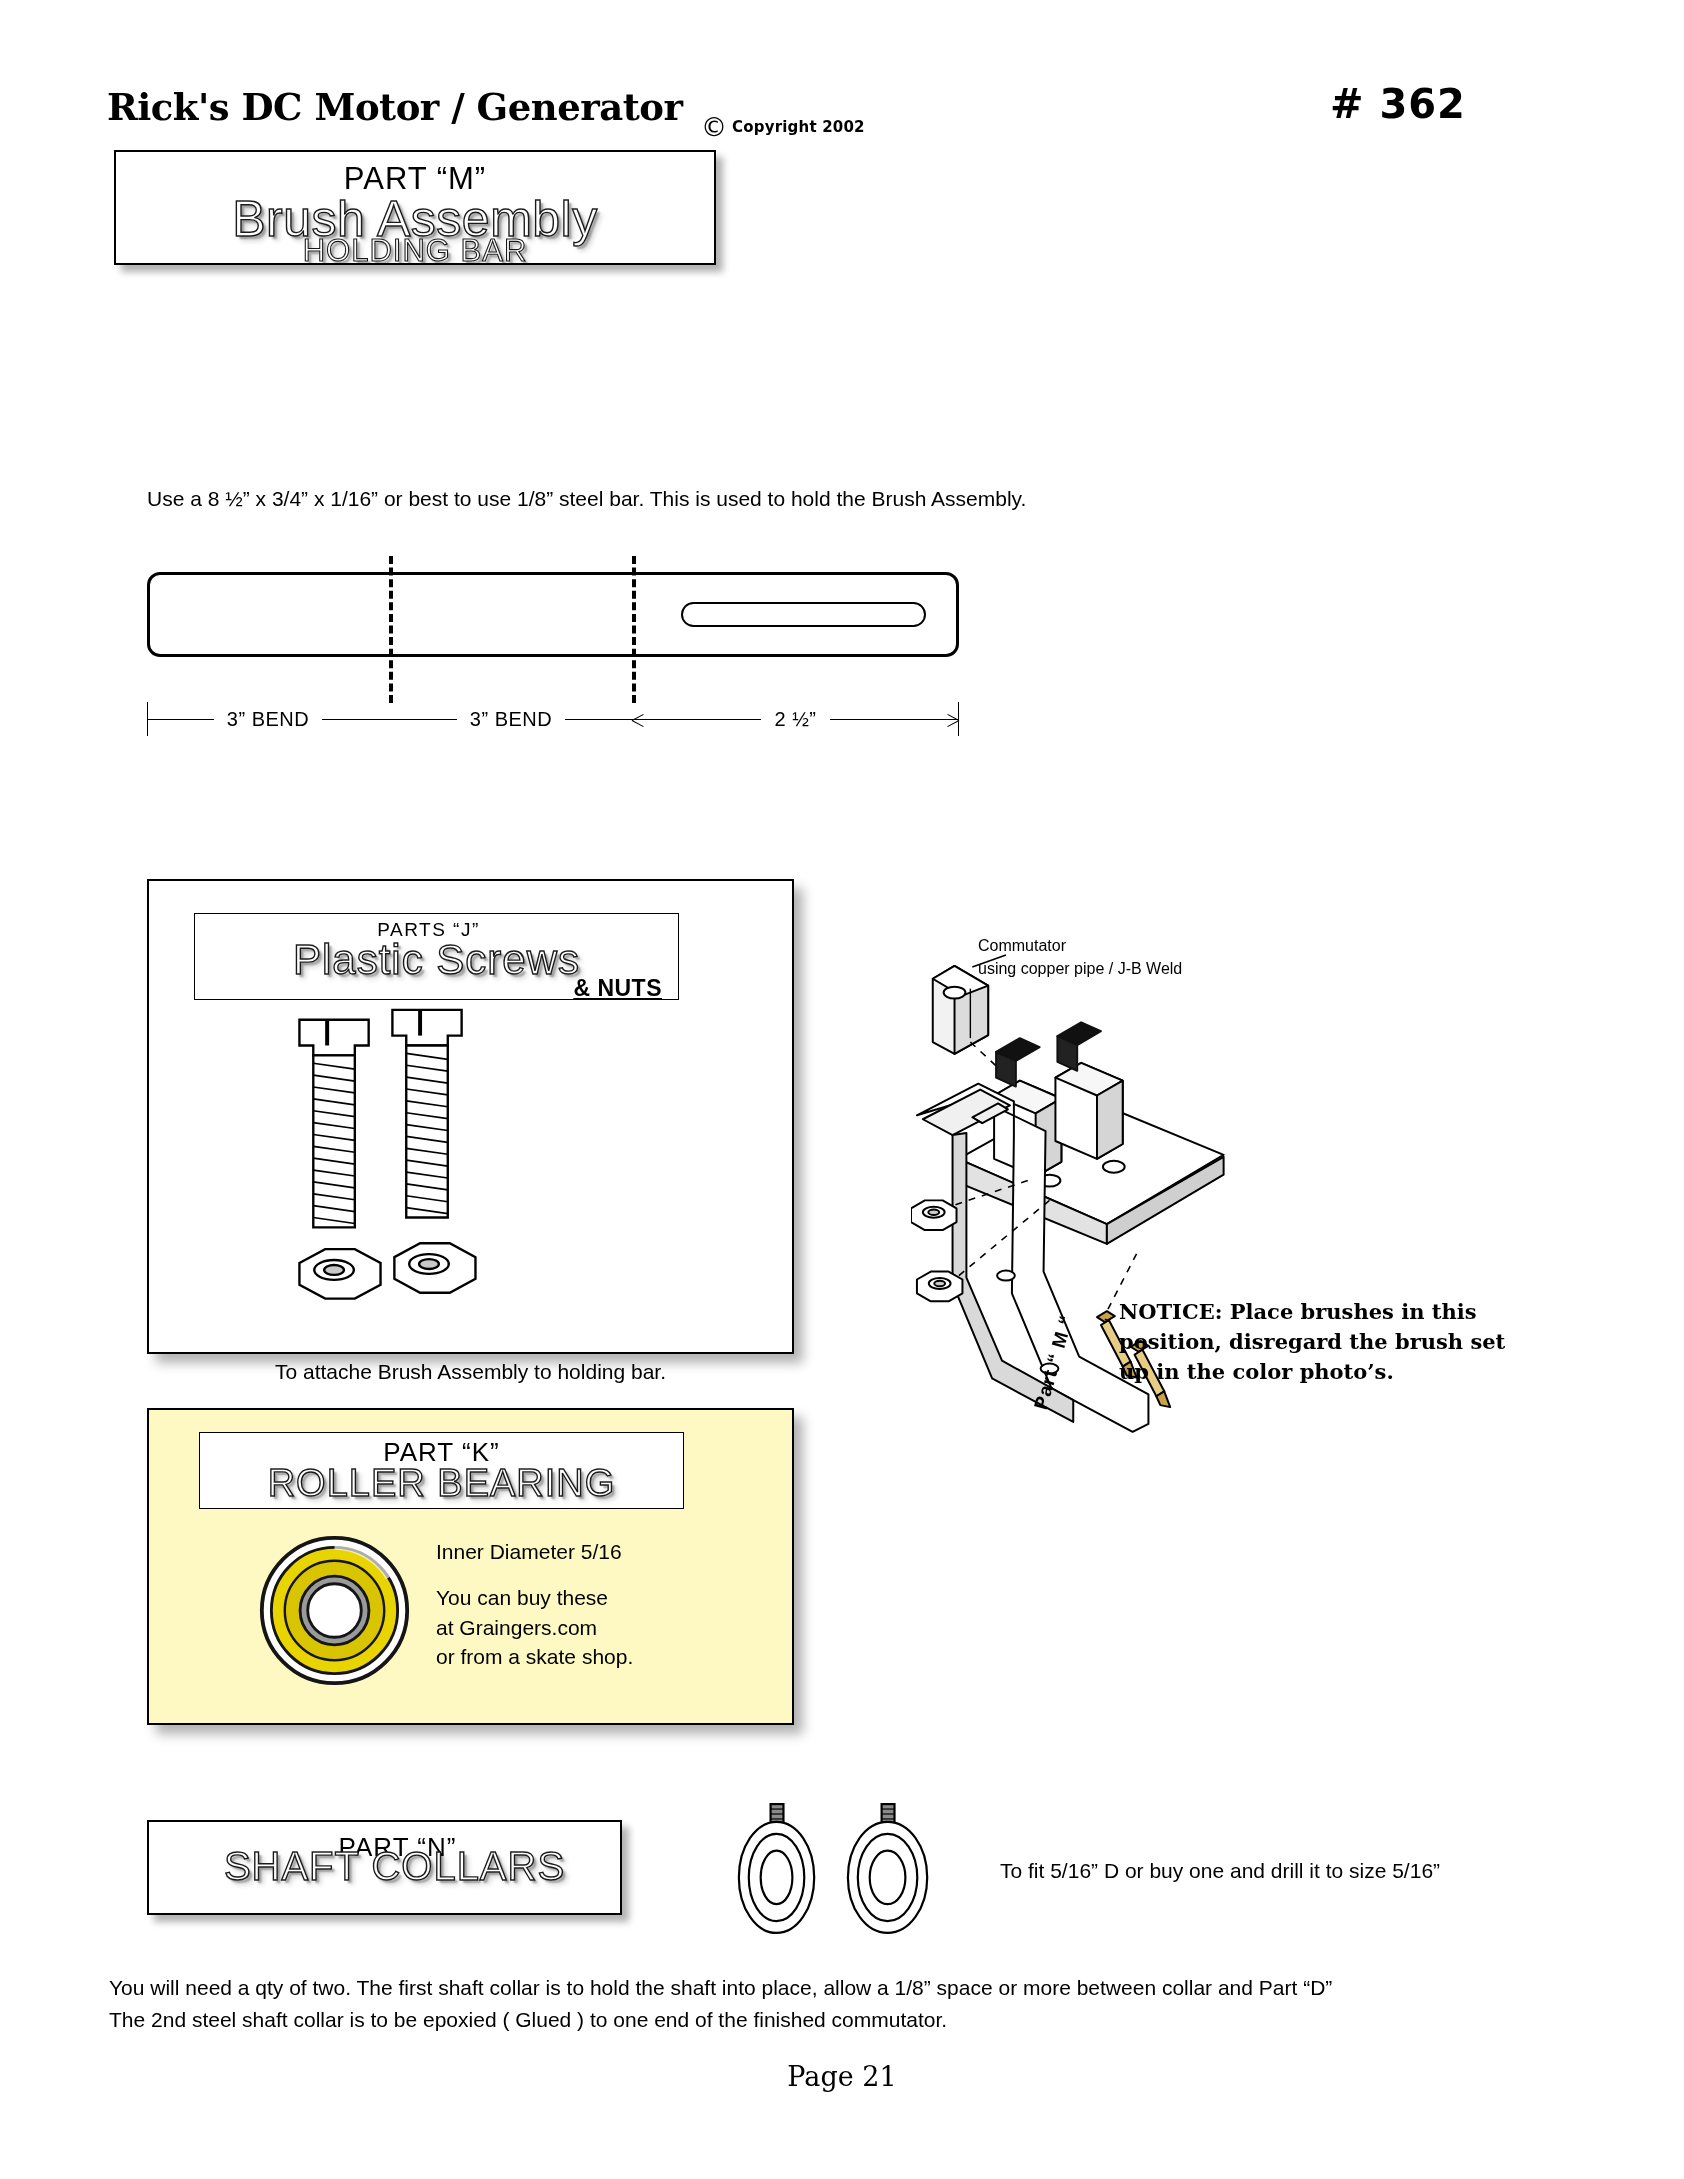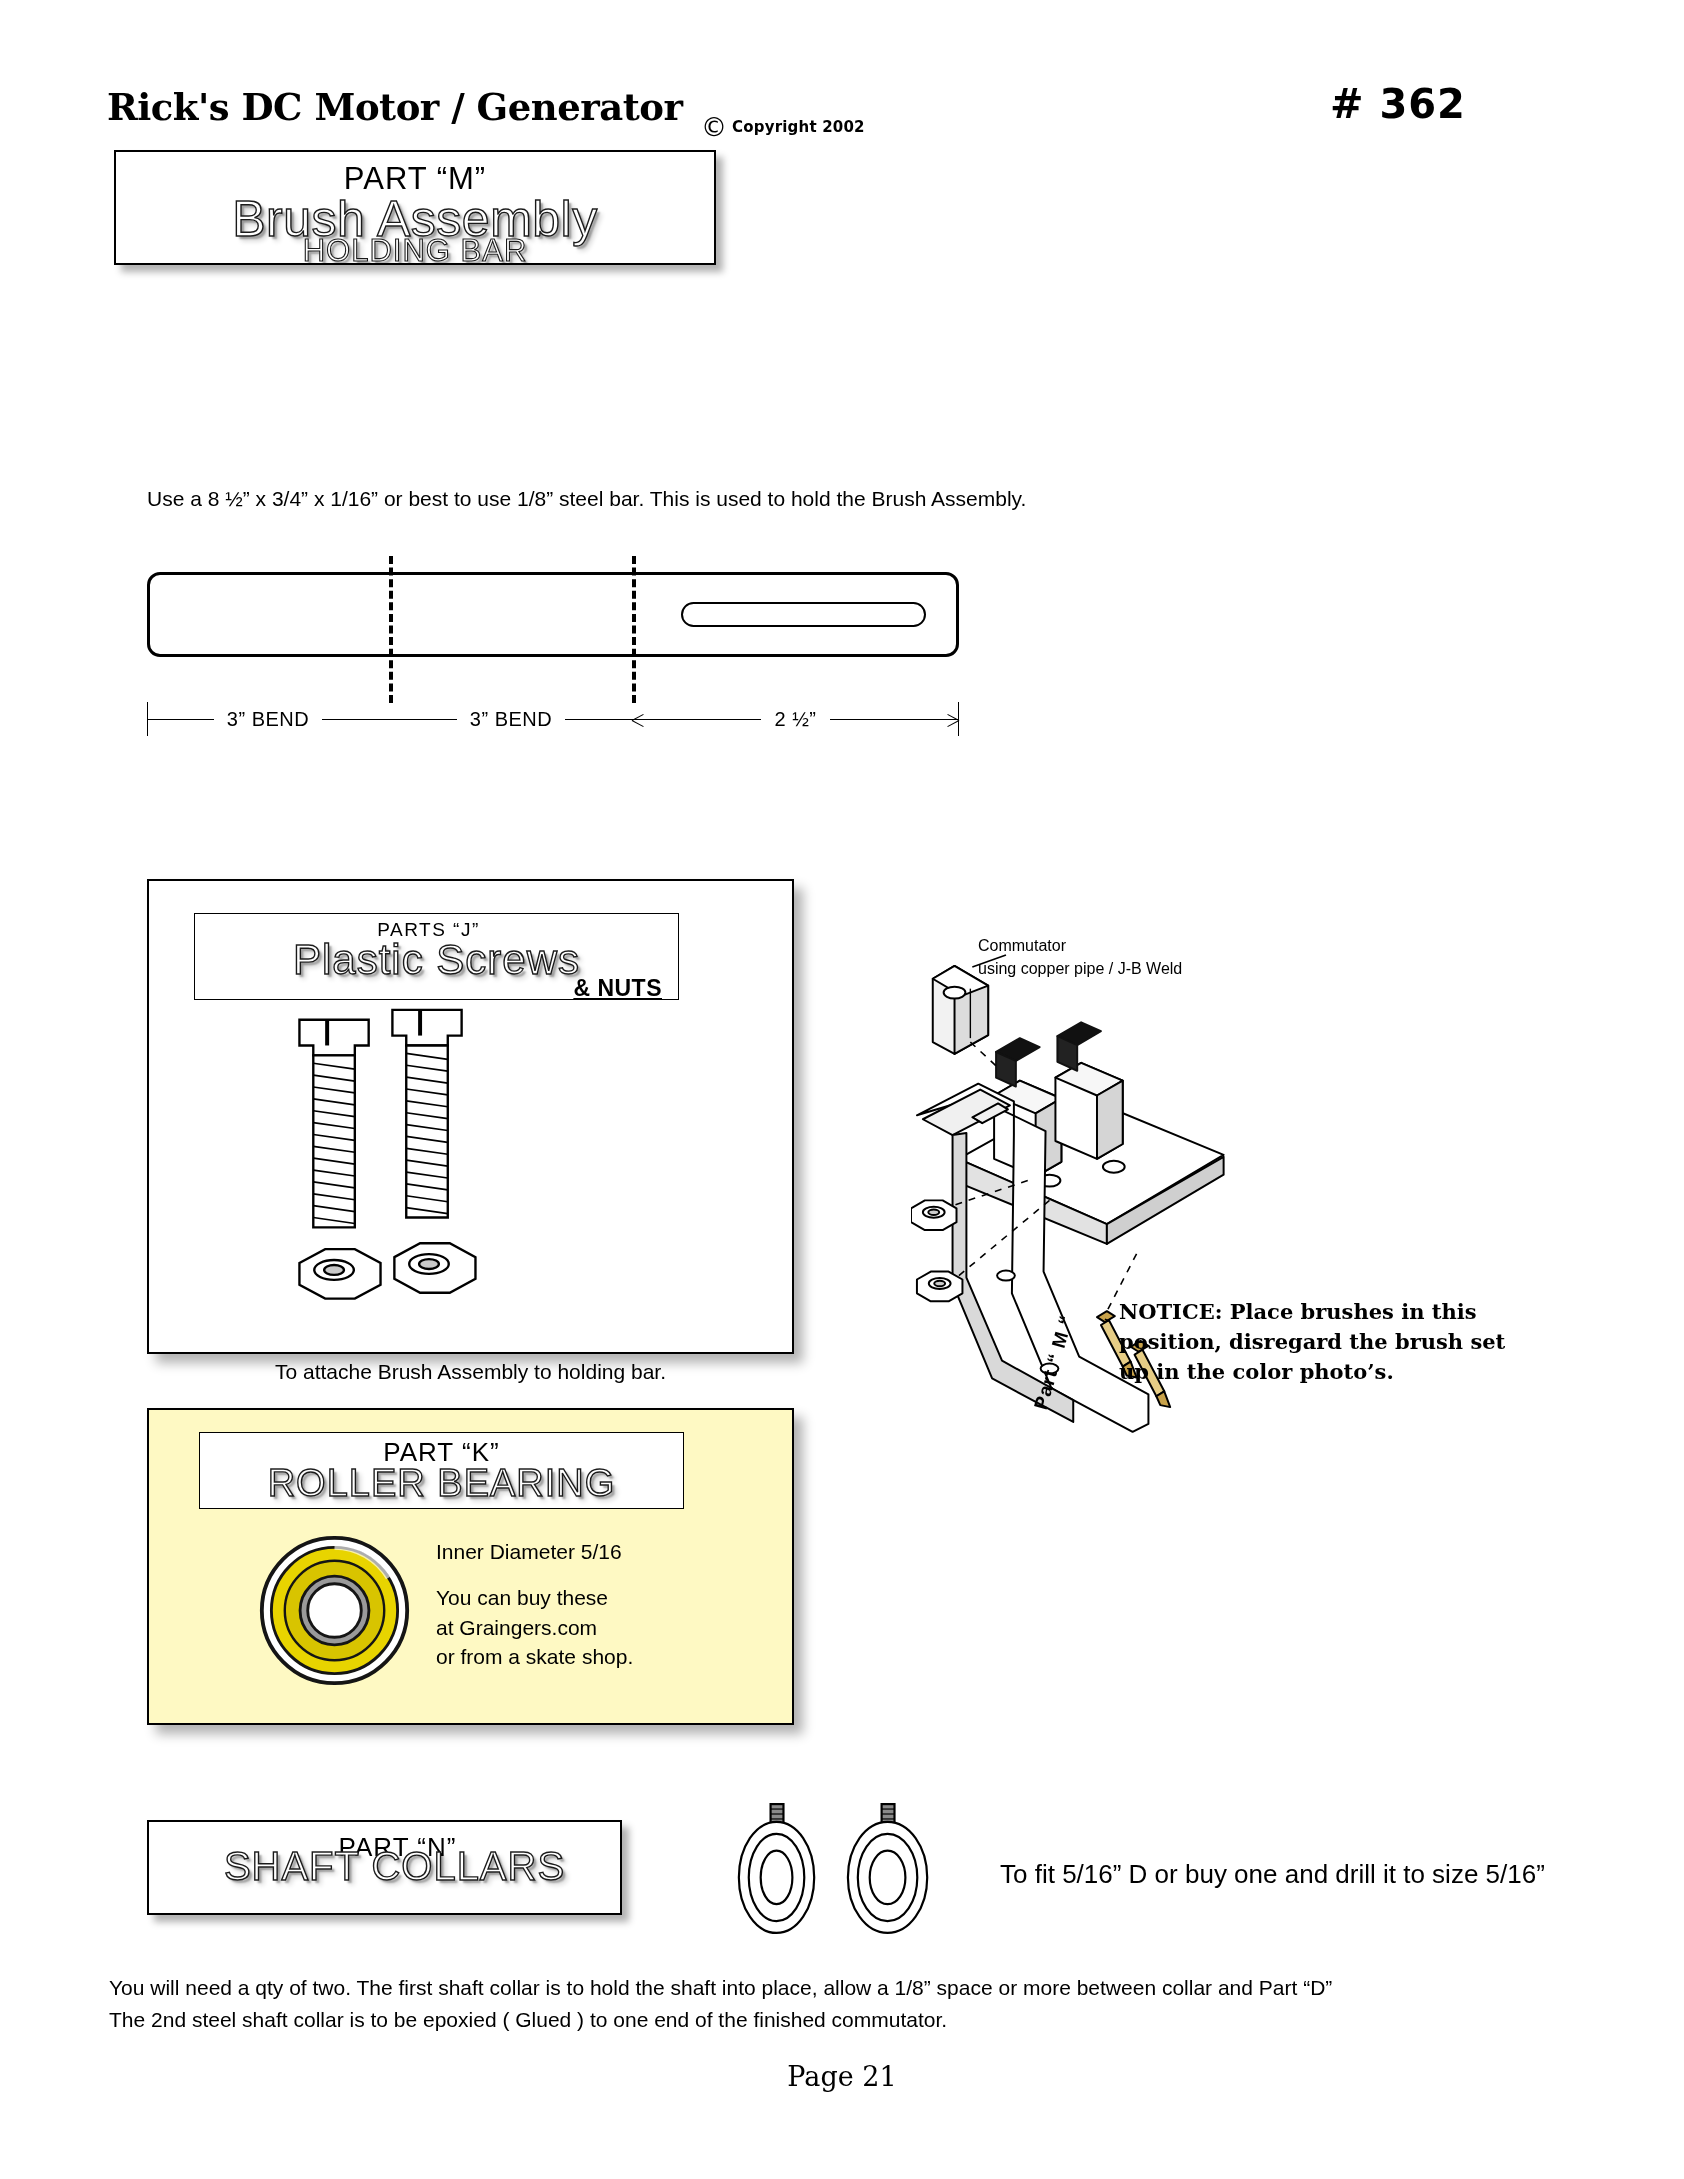--- a/index.html
+++ b/index.html
@@ -412,21 +412,21 @@
     position: absolute;
     left: 723px;
     top: 1802px;
     width: 228px;
     height: 139px;
   }
   #collars-note {
     position: absolute;
     left: 1000px;
     top: 1859px;
-    font-size: 26px;
+    font-size: 21px;
     white-space: nowrap;
   }
 
   
   #footer-paragraph {
     position: absolute;
     left: 109px;
     top: 1972px;
     width: 1485px;
     font-size: 21px;

